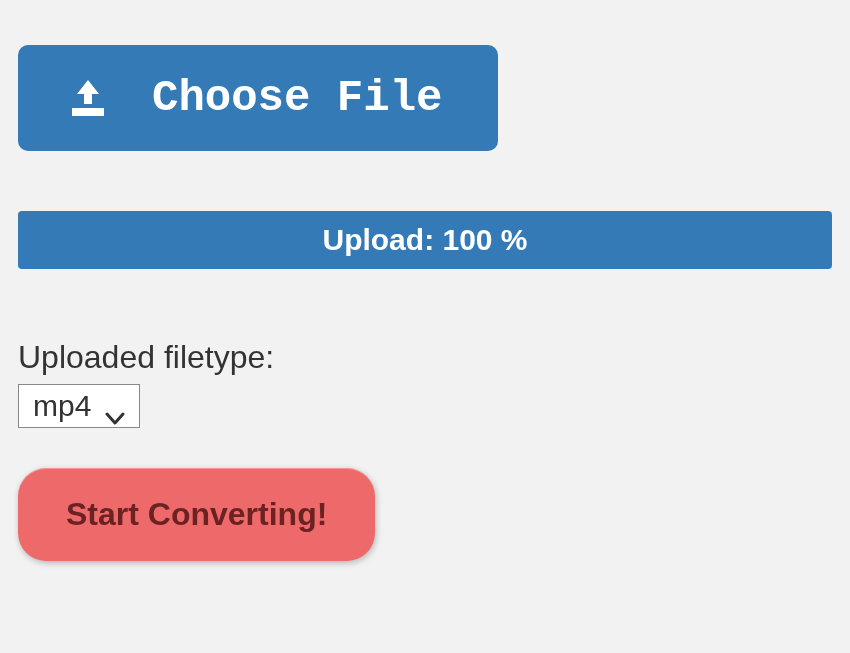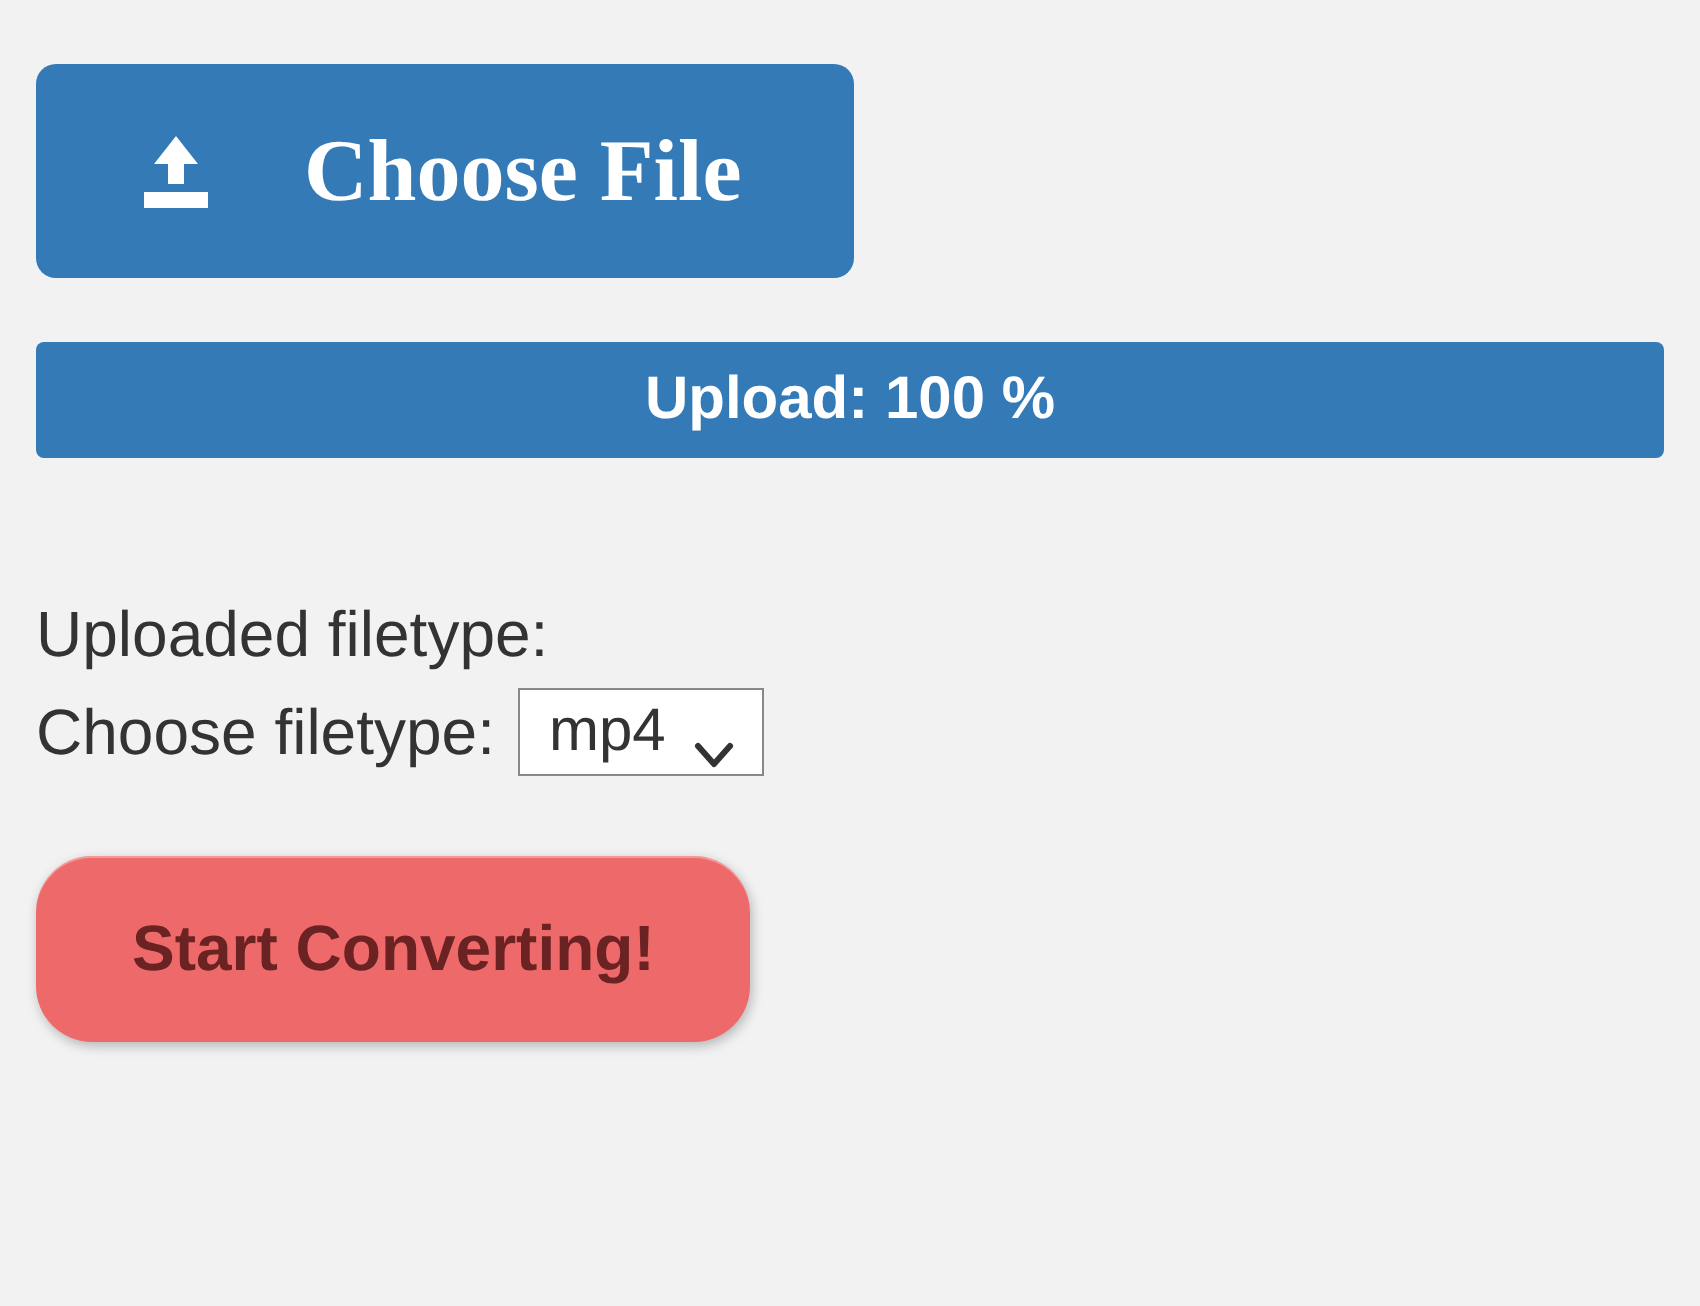--- a/index.html
+++ b/index.html
@@ -19,29 +19,30 @@
       align-items: center;
       gap: 42px;
       background: #337ab7;
       color: #fff;
       border: none;
       border-radius: 10px;
       padding: 28px 56px 28px 48px;
       font-size: 44px;
       font-weight: 600;
       cursor: pointer;
-      font-family: Liberation Serif, serif;
+      font-family: Liberation Mono, monospace;
+      margin-top: 13px;
     }
     .upload-icon {
       display: inline-block;
       width: 44px;
       height: 40px;
     }
     .upload-bar {
-      margin-top: 32px;
+      margin-top: 60px;
       background: #337ab7;
       color: #fff;
       text-align: center;
       border-radius: 4px;
       font-size: 30px;
       font-weight: 700;
       padding: 12px 0;
       width: 100%;
     }
     .info-section {
@@ -103,21 +104,20 @@
 
 <div class="upload-bar">
   <span>Upload: 100 %</span>
 </div>
 
 <div class="info-section">
   <div class="info-row">
     <span>Uploaded filetype:</span>
   </div>
   <div class="info-row">
-    <span>Choose filetype:</span>
     <div class="filetype-select">
       <span>mp4</span>
       <span class="chevron-icon">
         <svg viewBox="0 0 20 14" width="20" height="14">
           <path d="M2 2 L10 11 L18 2" stroke="#333" stroke-width="3" fill="none" stroke-linecap="round" stroke-linejoin="round"></path>
         </svg>
       </span>
     </div>
   </div>
   <button class="start-btn">

